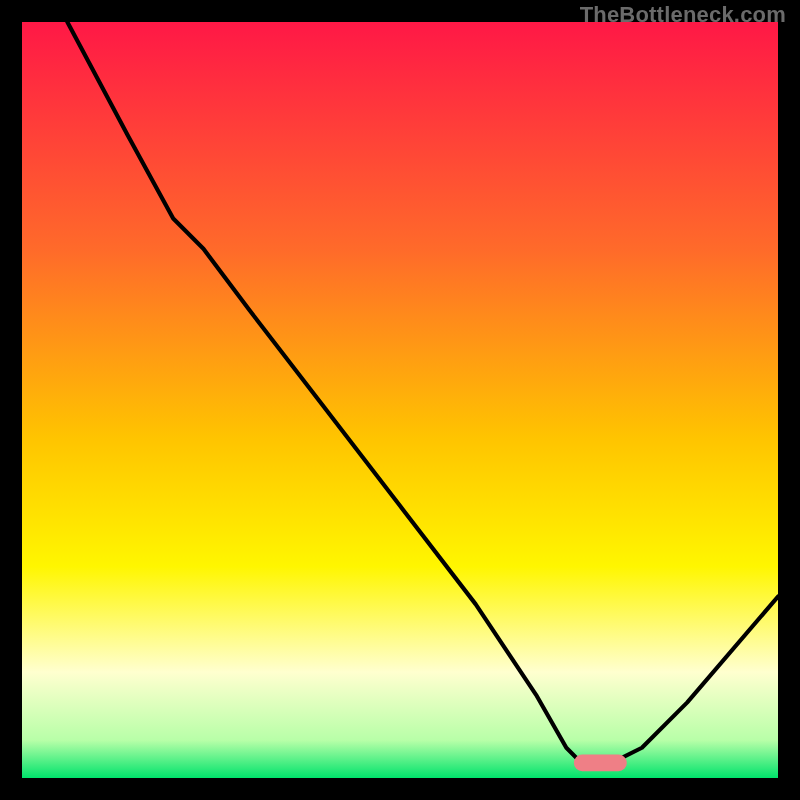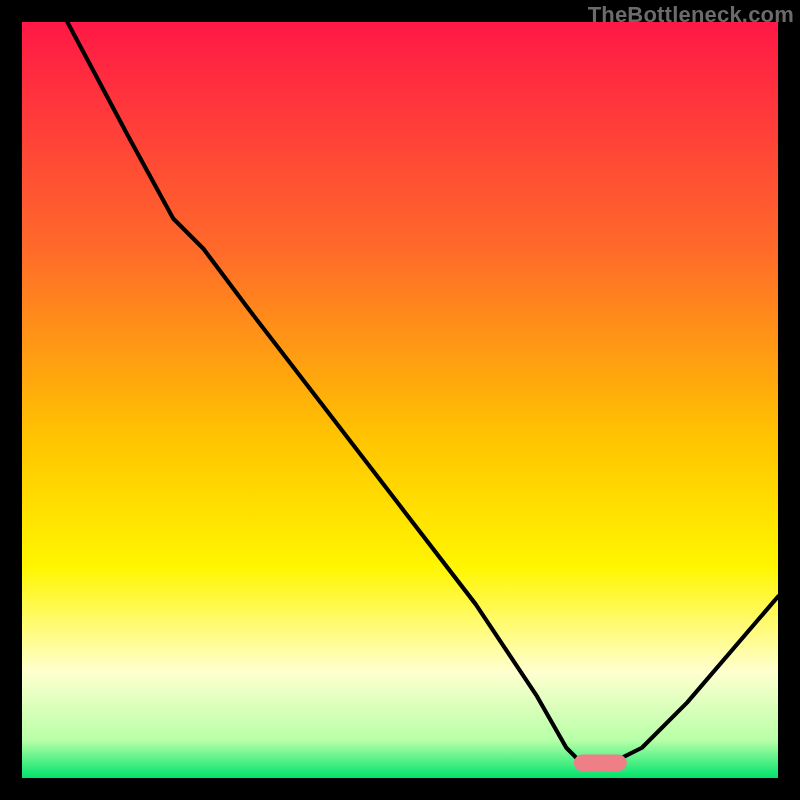--- a/index.html
+++ b/index.html
@@ -20,21 +20,21 @@
     position: absolute;
     left: 22px;
     top: 22px;
     width: 756px;
     height: 756px;
     overflow: hidden;
   }
   .watermark {
     position: absolute;
     top: 2px;
-    right: 6px;
+    right: 14px;
     color: #6b6b6b;
     font-size: 22px;
     font-weight: 600;
     letter-spacing: 0.2px;
     user-select: none;
   }
 </style>
 </head>
 <body>
 

